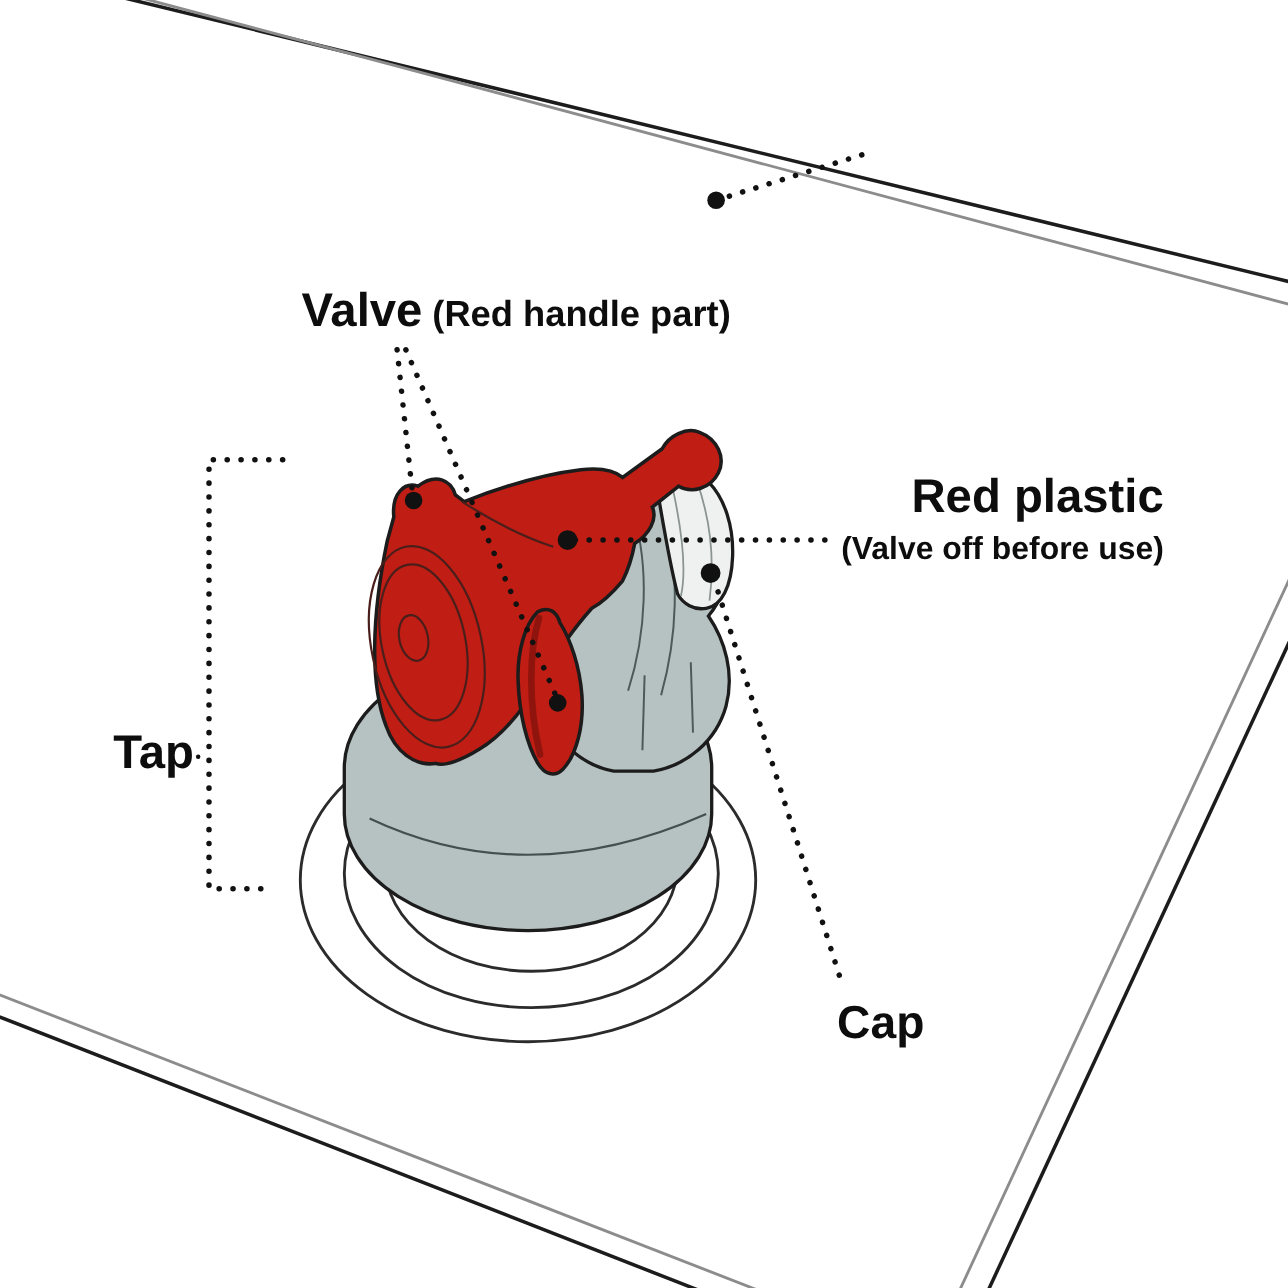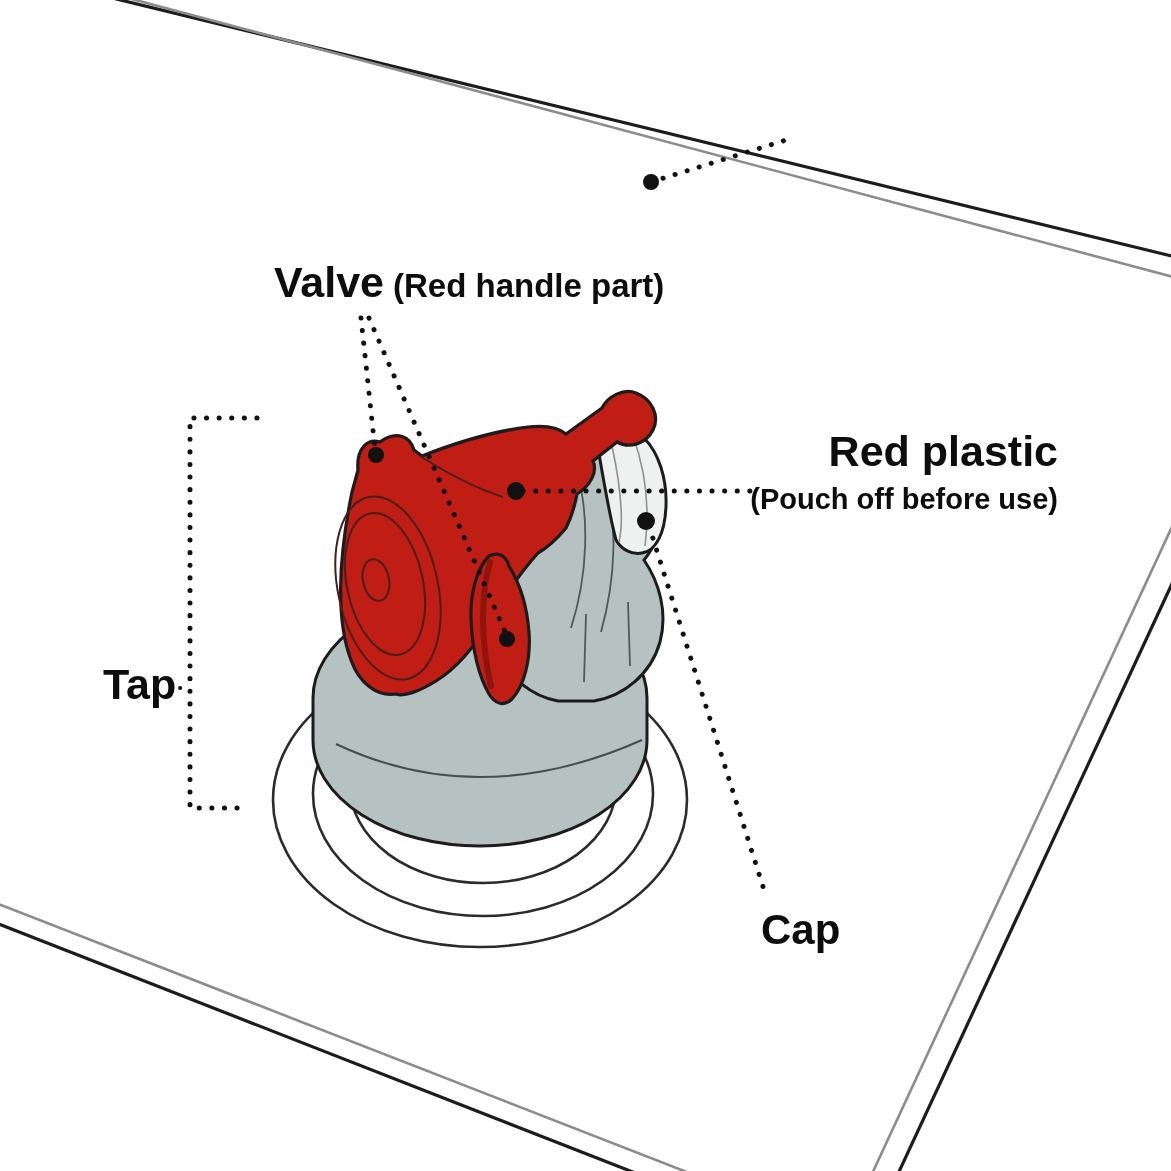--- a/index.html
+++ b/index.html
@@ -120,19 +120,19 @@
   </svg>
 
 
   <div class="lbl lbl-valve">
     <span class="big">Valve</span>
     <span class="note">(Red handle part)</span>
   </div>
 
   <div class="lbl lbl-seal">
     <div class="l1">Red plastic</div>
-    <div class="note">(Pouch off before use)</div>
+    <div class="note">(Valve off before use)</div>
   </div>
 
   <div class="lbl lbl-tap">Tap</div>
 
   <div class="lbl lbl-cap">Cap</div>
 </div>
 
 </body></html>

